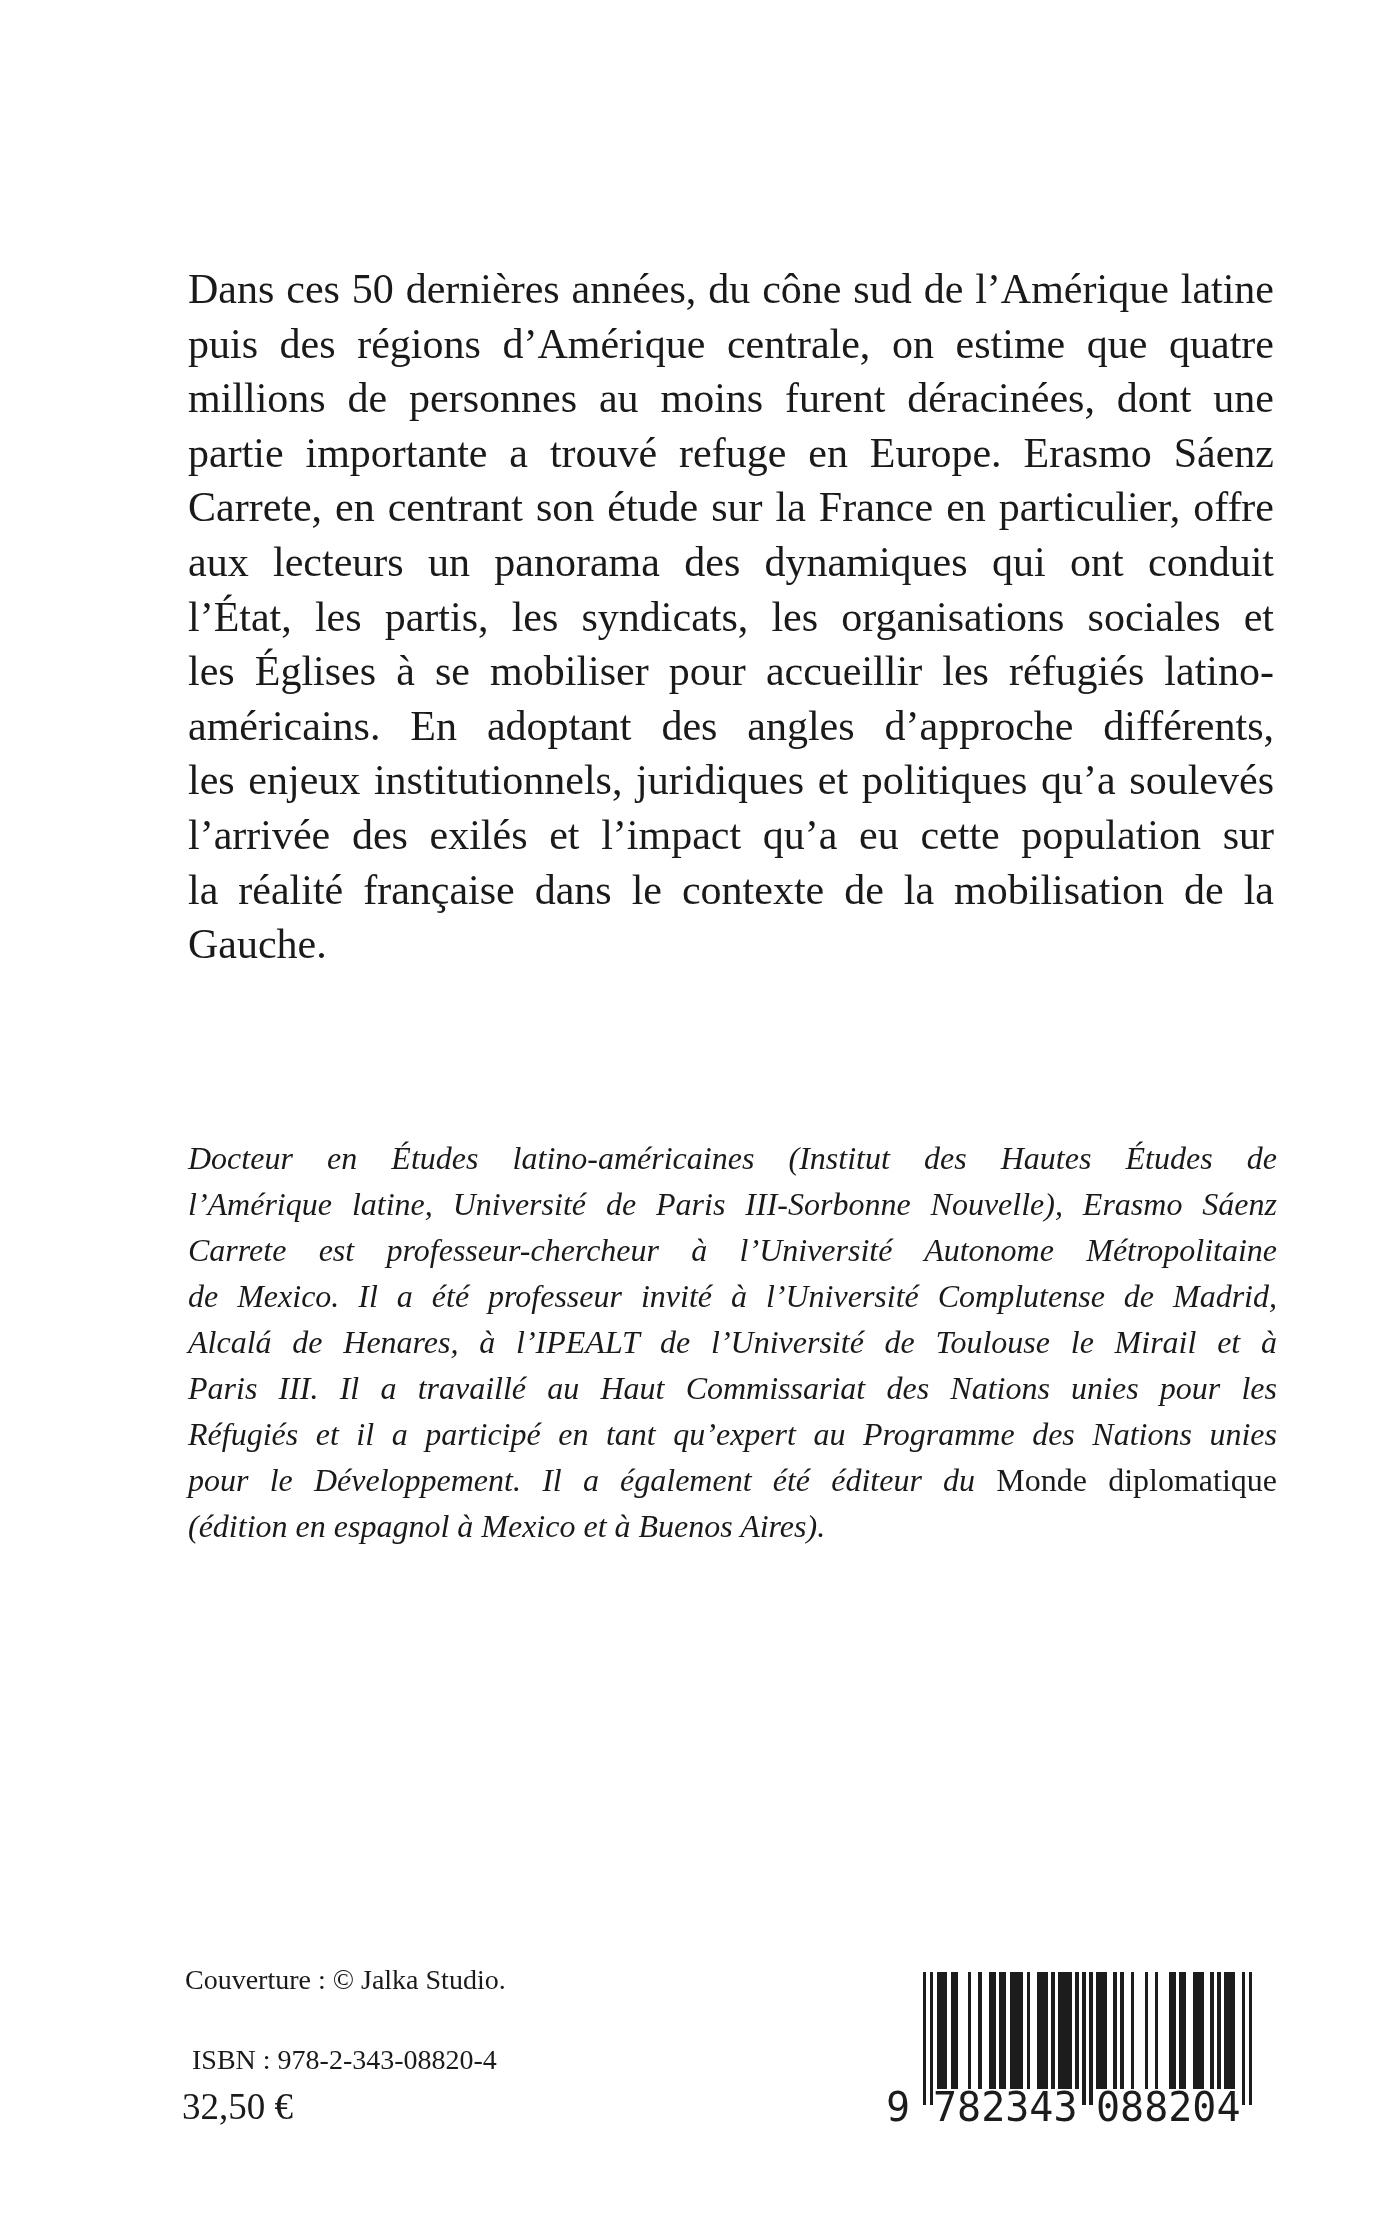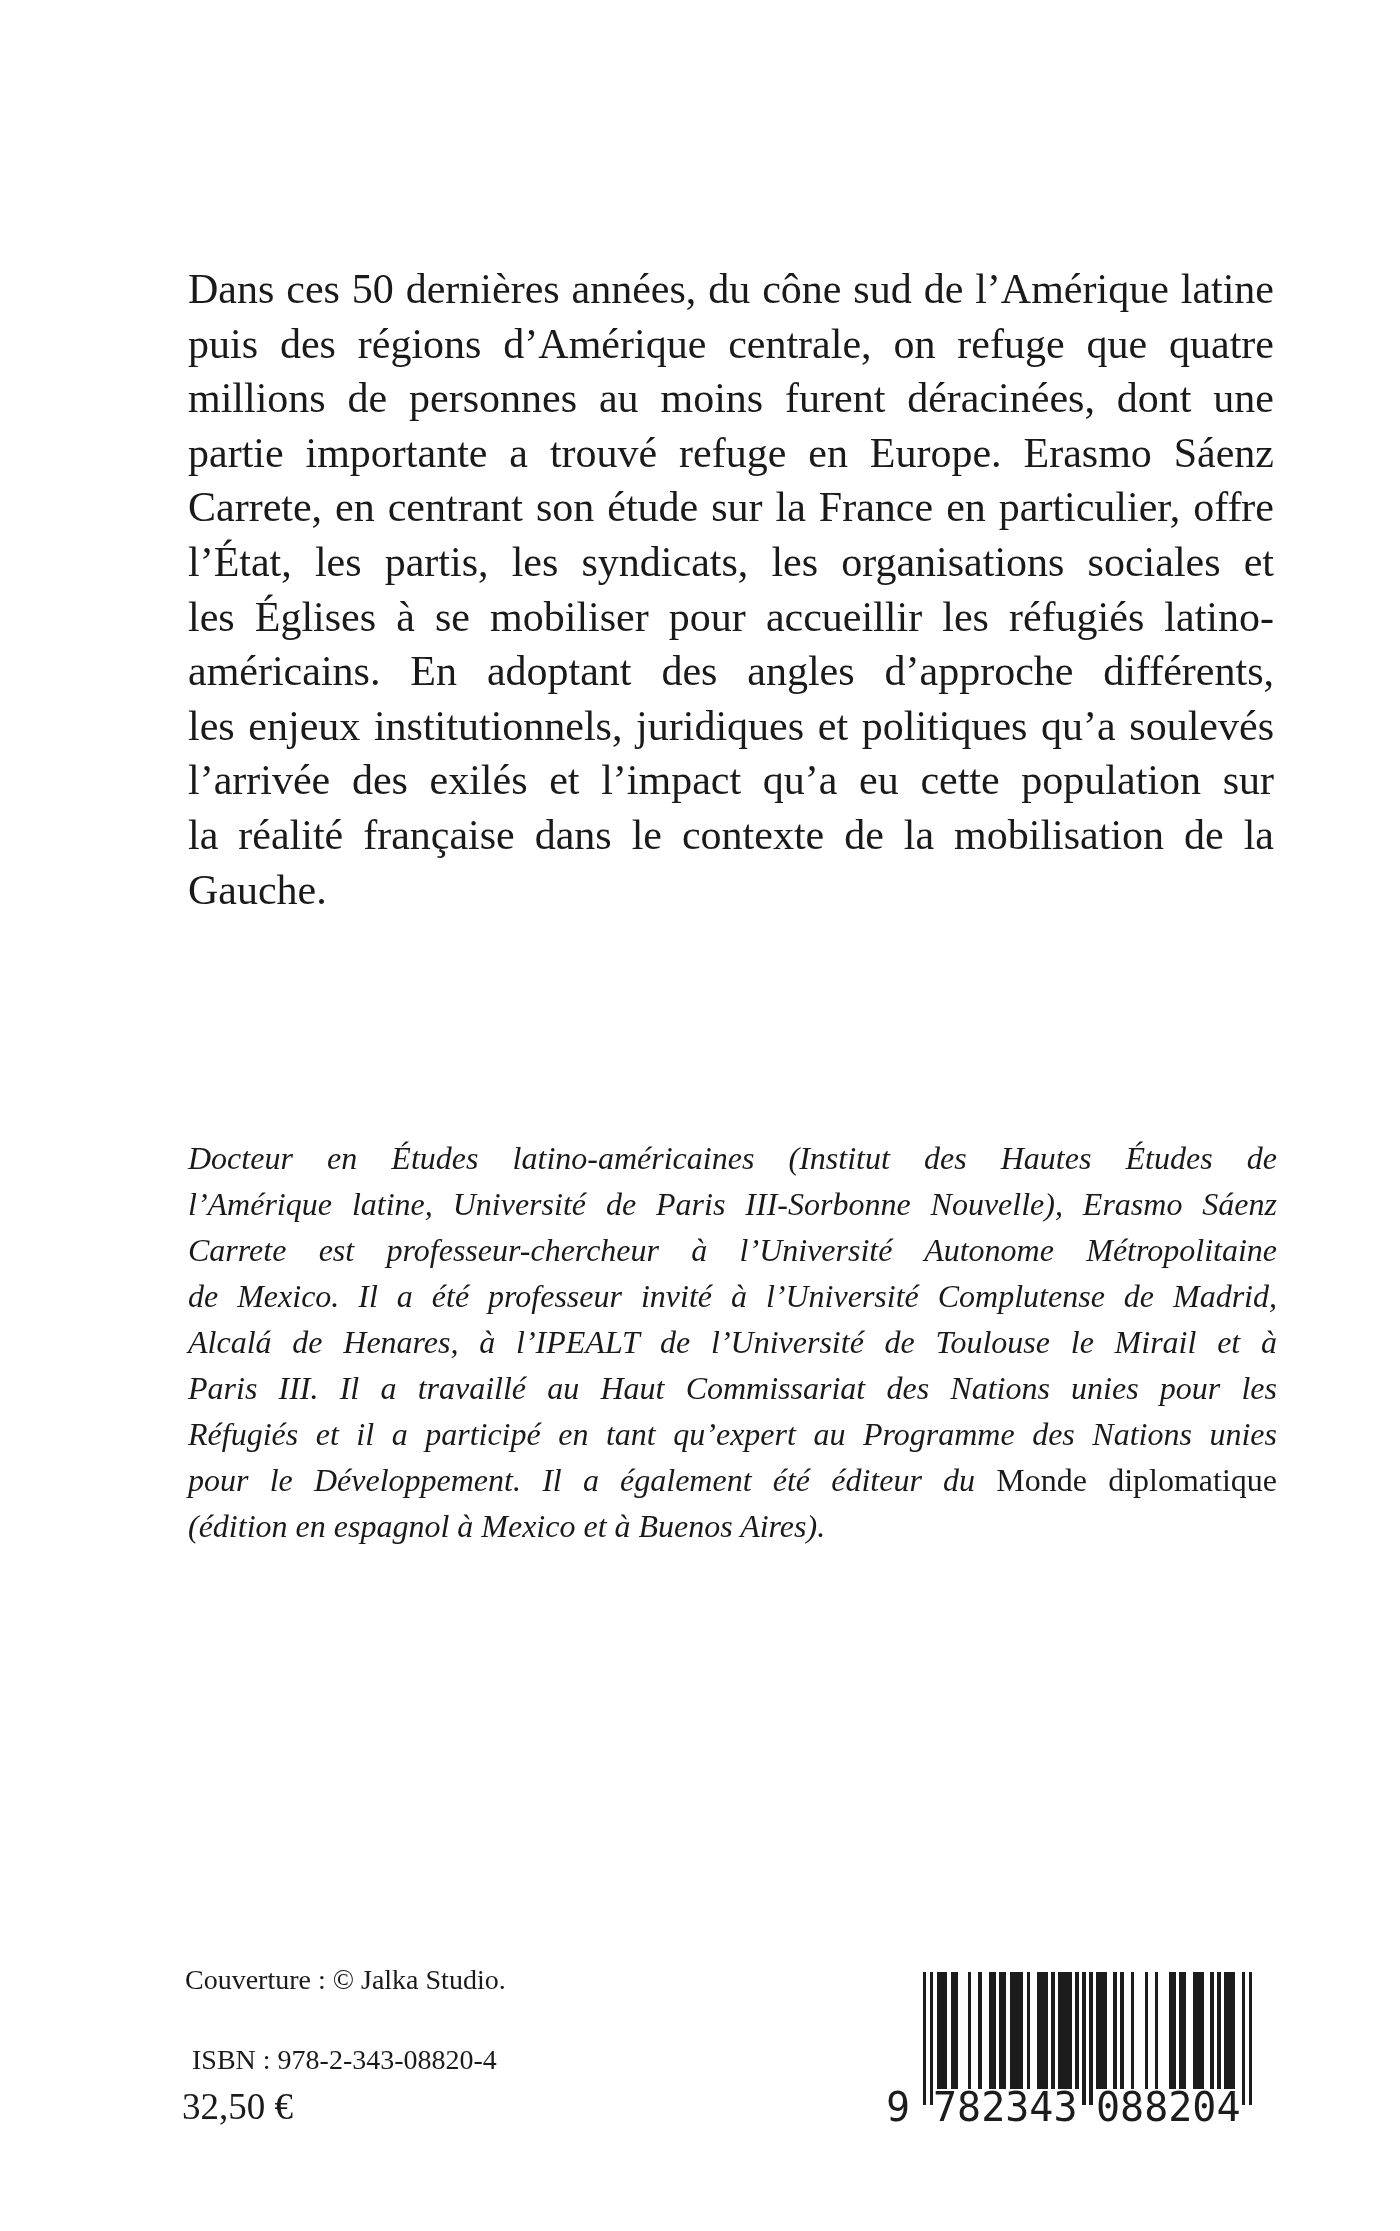--- a/index.html
+++ b/index.html
@@ -104,24 +104,25 @@
   .bc-g1 { left: 933px; }
   .bc-g2 { left: 1096px; }
 </style>
 </head>
 <body>
 
 <div class="page">
 
   <div class="synopsis" id="synopsis">
       <div class="syn-line">Dans ces 50 dernières années, du cône sud de l’Amérique latine</div>
-      <div class="syn-line">puis des régions d’Amérique centrale, on refuge que quatre</div>
+      <div class="syn-line">puis des régions d’Amérique centrale, on estime que quatre</div>
       <div class="syn-line">millions de personnes au moins furent déracinées, dont une</div>
       <div class="syn-line">partie importante a trouvé refuge en Europe. Erasmo Sáenz</div>
       <div class="syn-line">Carrete, en centrant son étude sur la France en particulier, offre</div>
+      <div class="syn-line">aux lecteurs un panorama des dynamiques qui ont conduit</div>
       <div class="syn-line">l’État, les partis, les syndicats, les organisations sociales et</div>
       <div class="syn-line">les Églises à se mobiliser pour accueillir les réfugiés latino-</div>
       <div class="syn-line">américains. En adoptant des angles d’approche différents,</div>
       <div class="syn-line">les enjeux institutionnels, juridiques et politiques qu’a soulevés</div>
       <div class="syn-line">l’arrivée des exilés et l’impact qu’a eu cette population sur</div>
       <div class="syn-line">la réalité française dans le contexte de la mobilisation de la</div>
       <div class="syn-line no-just">Gauche.</div>
     </div>
 
   <div class="bio" id="bio">

